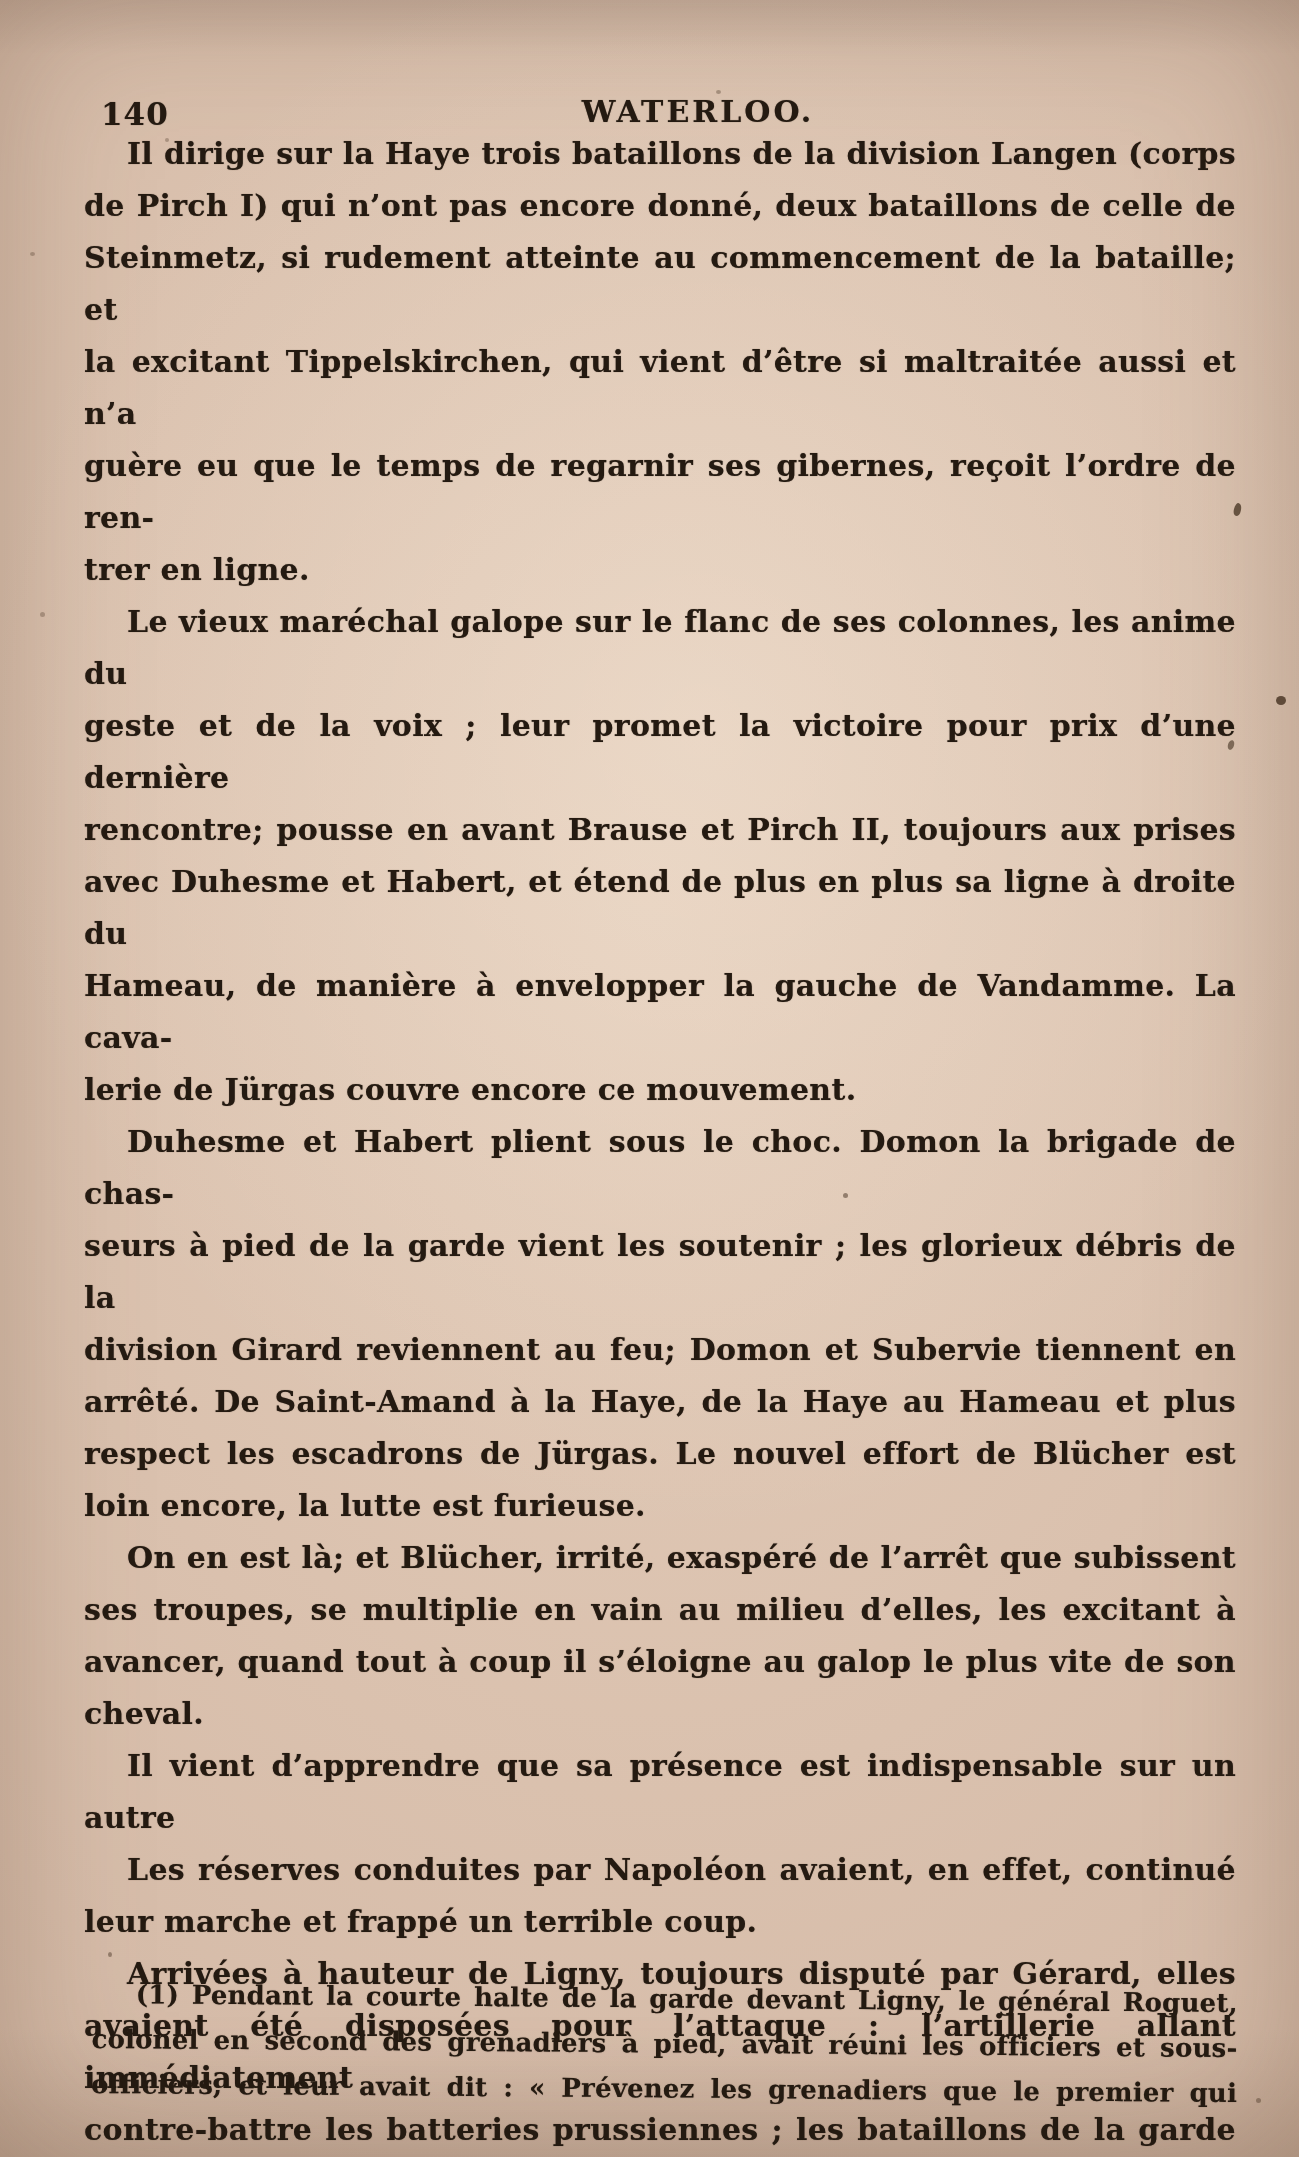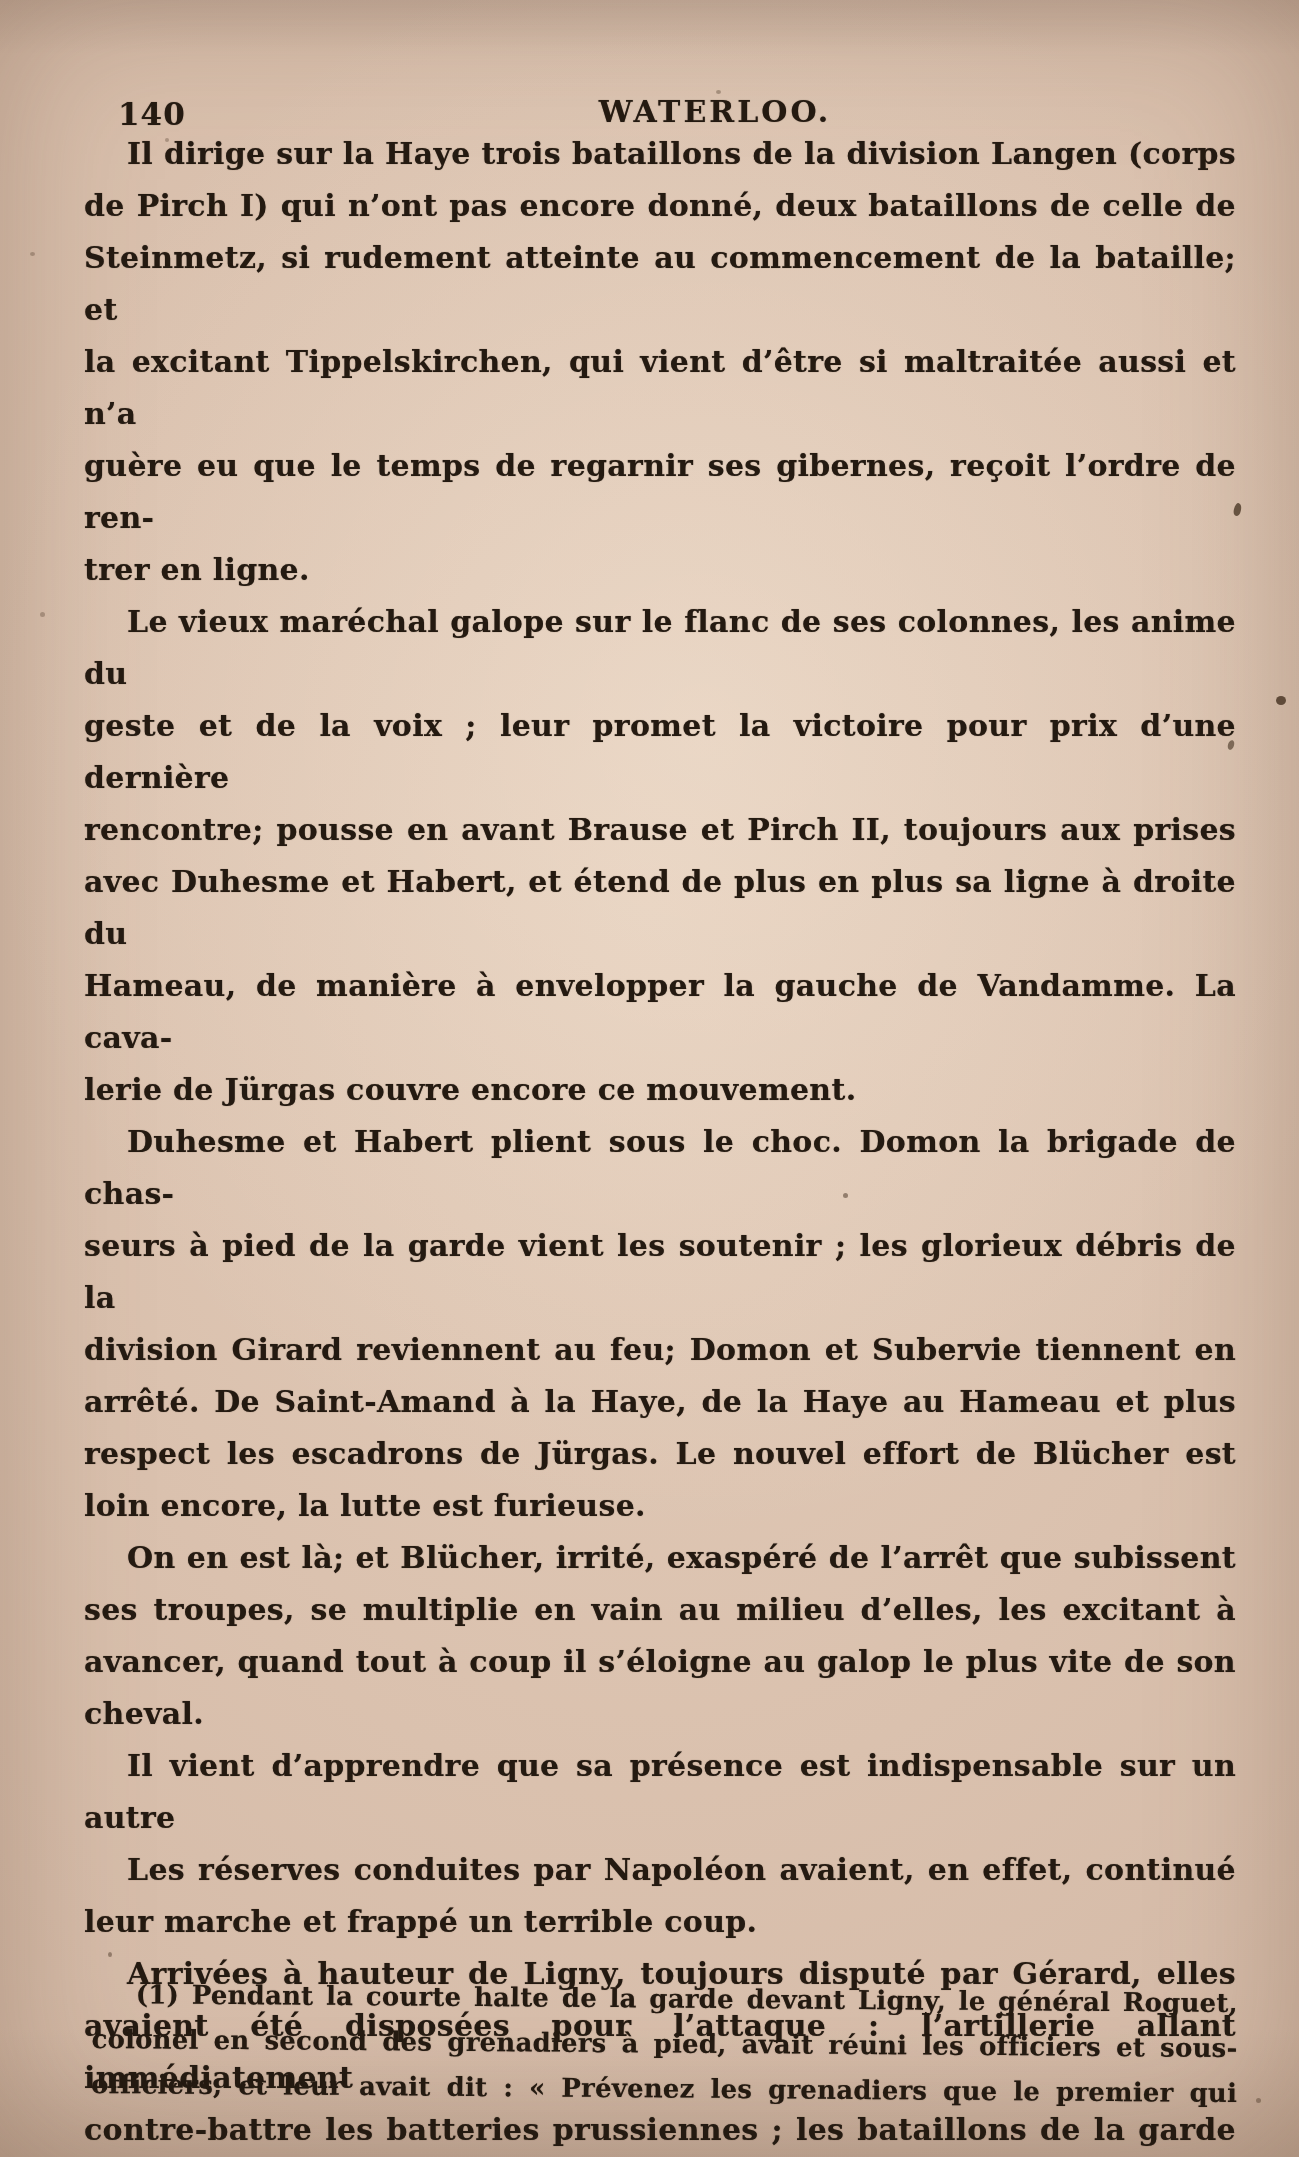--- a/index.html
+++ b/index.html
@@ -20,21 +20,21 @@
     overflow:hidden;
     color:var(--ink);
     background:
       radial-gradient(ellipse 90% 60% at 54% 34%, rgba(255,246,232,0.30), rgba(255,246,232,0) 62%),
       linear-gradient(180deg, rgba(105,85,75,0.14) 0%, rgba(105,85,75,0) 2.5%),
       linear-gradient(0deg, rgba(95,70,55,0.12) 0%, rgba(95,70,55,0) 6%),
       radial-gradient(ellipse 140% 115% at 50% 42%, var(--paper-light) 0%, var(--paper) 52%, var(--paper-dark) 100%);
     box-shadow: inset 0 0 150px rgba(104,72,52,0.33);
   }
   .header{
-    position:absolute; top:94px; left:100px; width:1152px; height:44px;
+    position:absolute; top:94px; left:83px; width:1152px; height:44px;
   }
   .pagenum{
     position:absolute; left:18px; top:2px;
     font-size:31px; font-weight:bold; letter-spacing:1px;
     text-shadow:0 0 1px rgba(40,26,16,0.55);
   }
   .running-title{
     position:absolute; left:50%; top:0; margin-left:39px;
     transform:translateX(-50%);
     font-size:30px; font-weight:bold; letter-spacing:3px;

